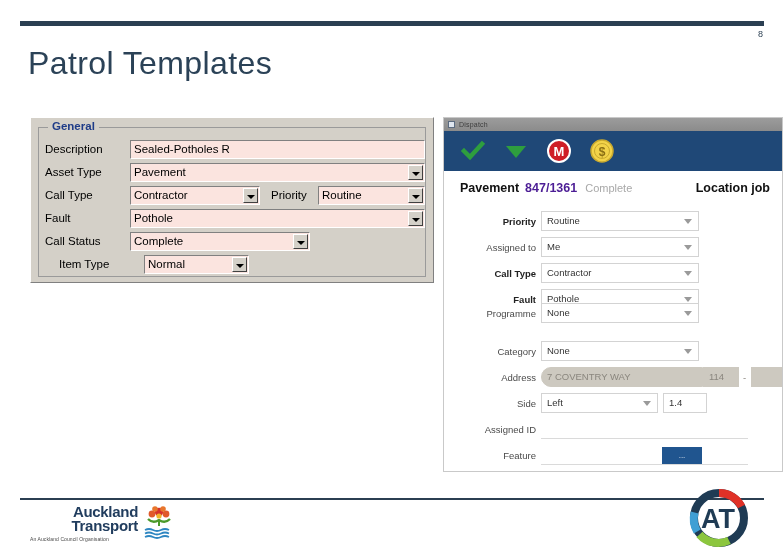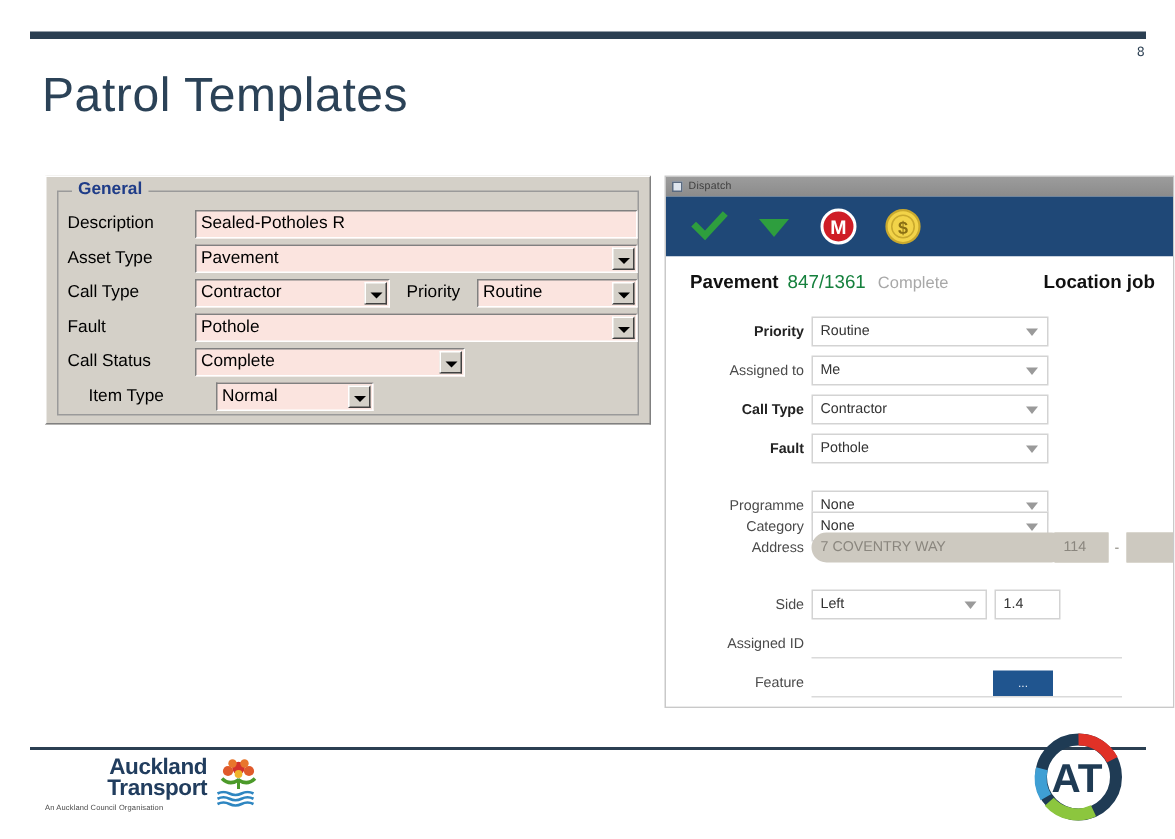--- a/index.html
+++ b/index.html
@@ -115,21 +115,21 @@
   }
   .tb-icon { width: 26px; height: 26px; position: relative; }
 
   .disp-body { position: absolute; left: 0; top: 53px; width: 100%; bottom: 0; background: #fff; }
 
   .disp-header {
     position: absolute; left: 0; top: 10px; width: 100%; height: 18px;
     padding: 0 12px 0 16px; display: flex; align-items: baseline;
   }
   .dh-asset { font-size: 12.5px; font-weight: bold; color: #111; }
-  .dh-ref   { font-size: 12.5px; font-weight: normal; color: #15803d; margin-left: 6px; }
+  .dh-ref   { font-size: 12.5px; font-weight: bold; color: #4c1d95; margin-left: 6px; }
   .dh-state { font-size: 11px; color: #a8a8a8; margin-left: 8px; }
   .dh-kind  { font-size: 12.5px; font-weight: bold; color: #111; margin-left: auto; }
 
   .d-row { position: absolute; left: 0; width: 100%; height: 22px; }
   .d-label {
     position: absolute; left: 0; width: 92px; text-align: right;
     font-size: 9.5px; color: #4a4a4a; line-height: 22px;
     font-family: "Liberation Sans", sans-serif;
   }
   .d-label.bold { font-weight: bold; color: #222; }
@@ -254,31 +254,31 @@
       <div class="d-row" style="top:92px;">
         <span class="d-label bold">Call Type</span>
         <span class="d-input" style="width:158px;">Contractor<span class="d-caret"></span></span>
       </div>
 
       <div class="d-row" style="top:118px;">
         <span class="d-label bold">Fault</span>
         <span class="d-input" style="width:158px;">Pothole<span class="d-caret"></span></span>
       </div>
 
-      <div class="d-row" style="top:156px;">
+      <div class="d-row" style="top:132px;">
         <span class="d-label">Programme</span>
         <span class="d-input" style="width:158px;">None<span class="d-caret"></span></span>
       </div>
 
       <div class="d-row" style="top:170px;">
         <span class="d-label">Category</span>
         <span class="d-input" style="width:158px;">None<span class="d-caret"></span></span>
       </div>
 
-      <div class="d-row" style="top:184px;">
+      <div class="d-row" style="top:196px;">
         <span class="d-label">Address</span>
         <span class="d-input disabled" style="width:170px;border-radius:10px;">7 COVENTRY WAY</span>
         <span class="d-input disabled" style="left:259px; width:36px;">114</span>
         <span class="d-dash" style="left:299px;">-</span>
         <span class="d-input disabled" style="left:307px; width:36px;"></span>
 
       </div>
 
       <div class="d-row" style="top:222px;">
         <span class="d-label">Side</span>

